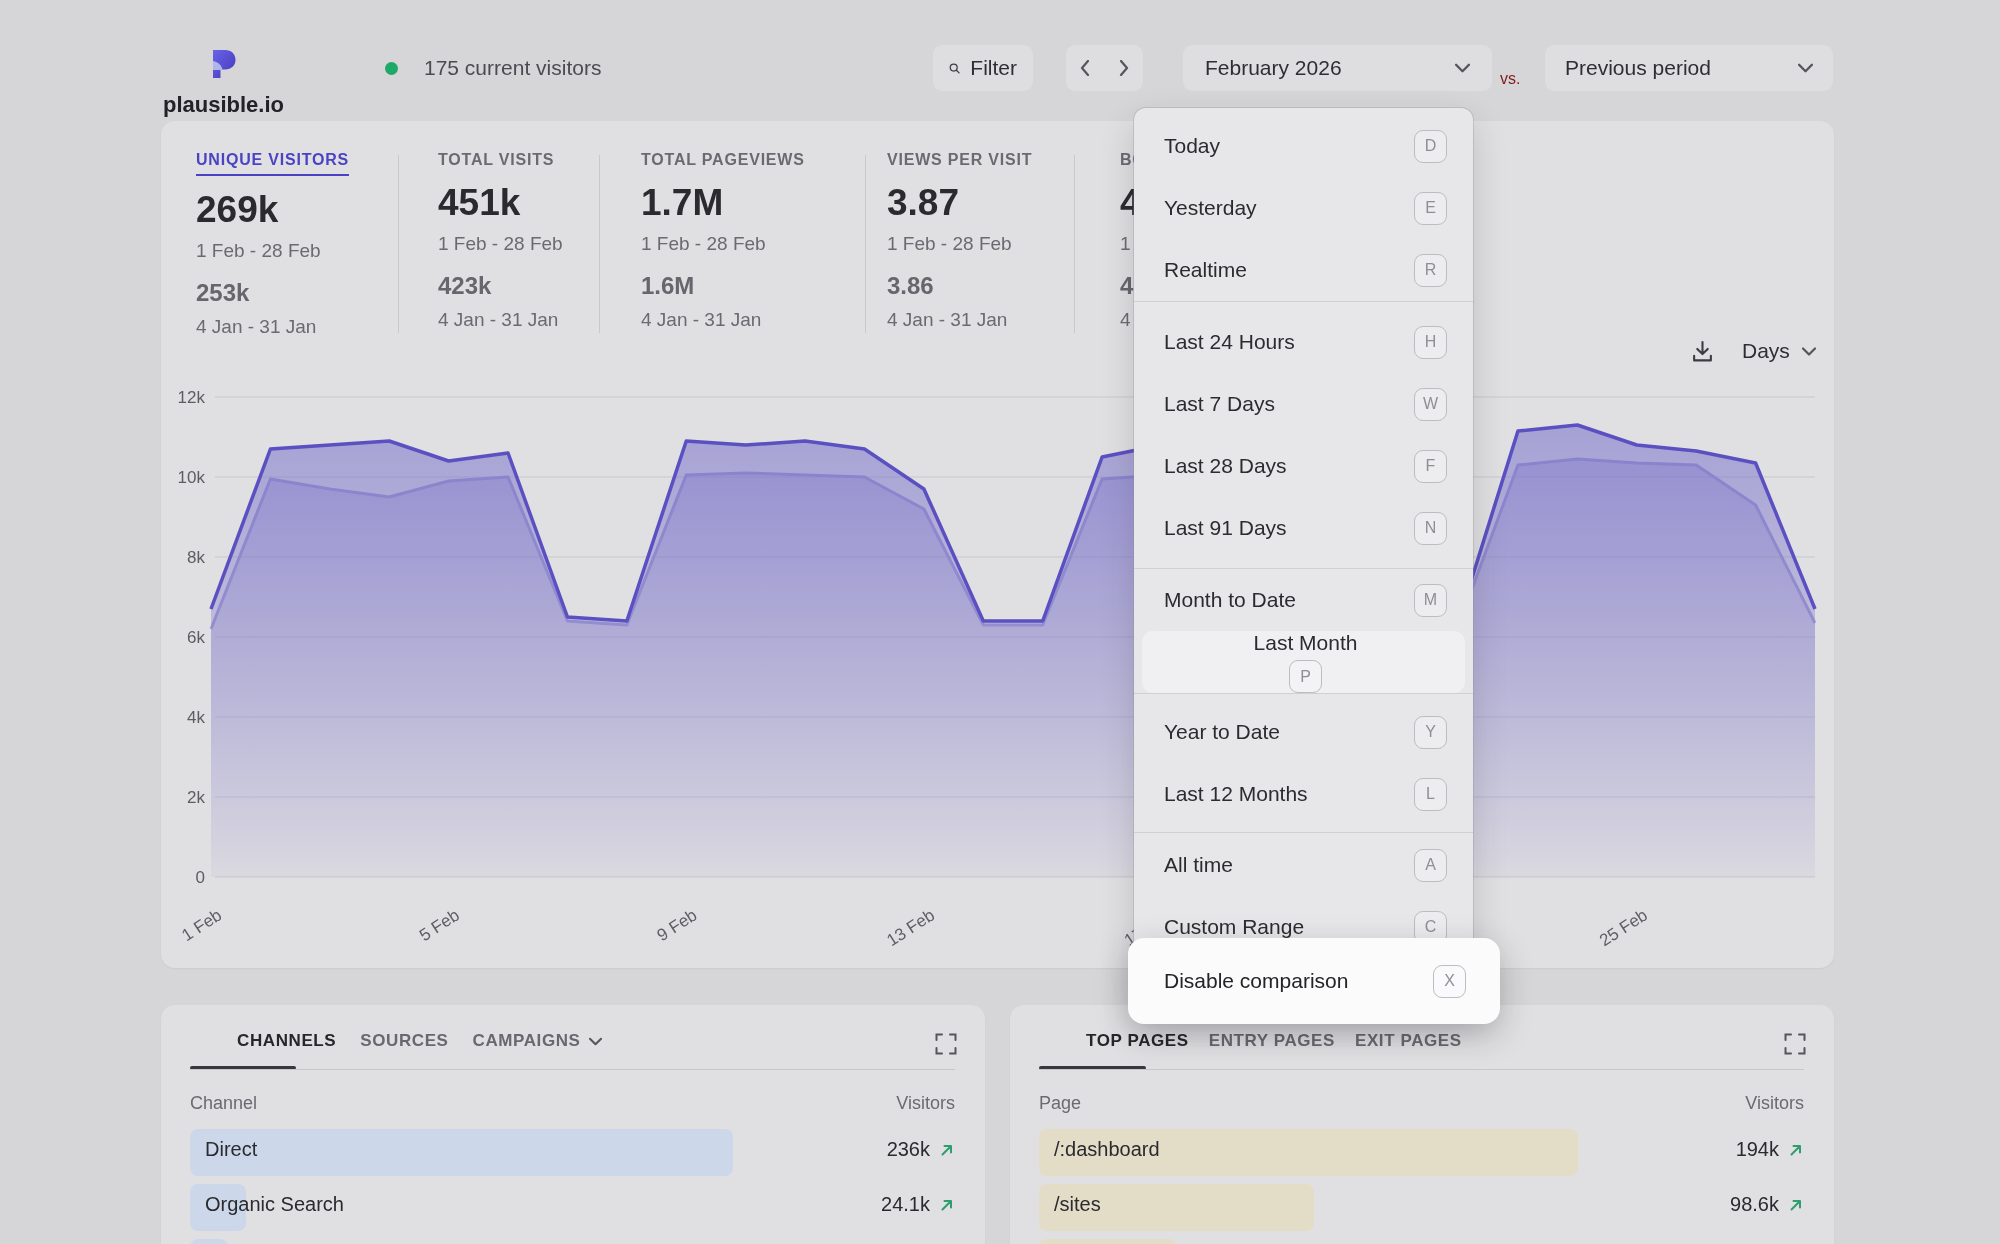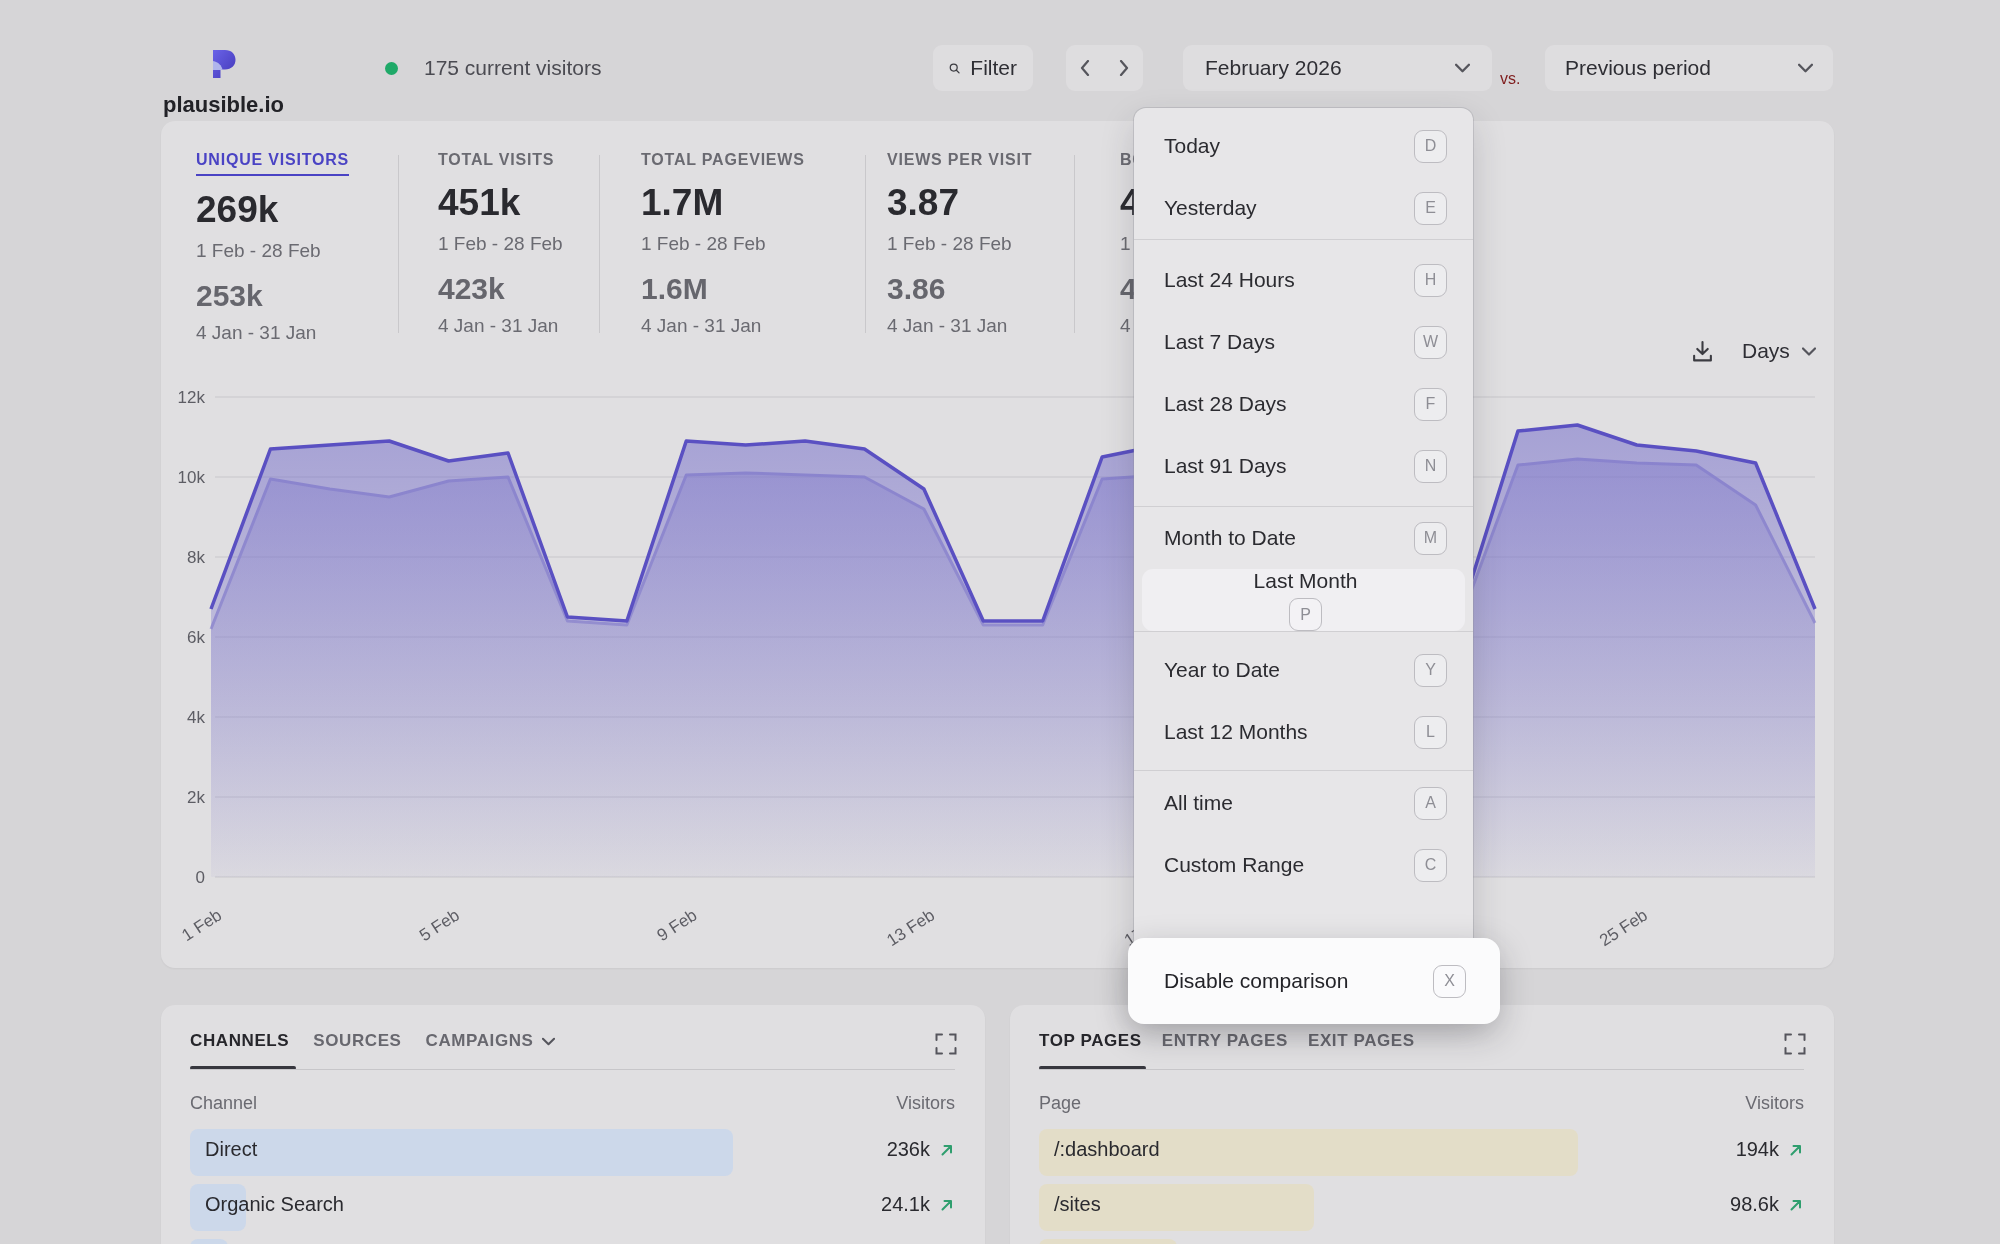--- a/index.html
+++ b/index.html
@@ -30,34 +30,34 @@
   .card { position:absolute; background:#e0dfe1; border-radius:14px; box-shadow:0 1px 2px rgba(0,0,0,.05); }
   .main-card { left:161px; top:121px; width:1673px; height:847px; }
   .bc { top:1005px; width:824px; height:320px; }
   .bc-left { left:161px; } .bc-right { left:1010px; }
   
   .stat { position:absolute; top:30px; }
   .stat .lbl { font-size:16px; font-weight:700; letter-spacing:.8px; color:#6a6a71; white-space:nowrap; }
   .stat .lbl.active { color:#4a43c4; border-bottom:2px solid #4a43c4; padding-bottom:5px; display:inline-block; }
   .stat .v1 { margin-top:13px; font-size:37px; font-weight:700; color:#2a2a2f; white-space:nowrap; }
   .stat .r1 { margin-top:9px; font-size:19px; color:#6a6a71; white-space:nowrap; }
-  .stat .v2 { margin-top:17px; font-size:30px; font-weight:700; color:#66666d; white-space:nowrap; }
+  .stat .v2 { margin-top:17px; font-size:24px; font-weight:700; color:#66666d; white-space:nowrap; }
   .stat .r2 { margin-top:9px; font-size:19px; color:#6a6a71; white-space:nowrap; }
   .stat-div { position:absolute; top:34px; width:1px; height:178px; background:#c9c8cb; }
   .interval { position:absolute; left:1530px; top:218px; display:flex; align-items:center; gap:28px;
               font-size:21px; color:#2e2e34; }
   .interval .days { display:flex; align-items:center; gap:12px; }
   
   #chart-svg { position:absolute; left:0; top:240px; }
   #chart-svg text { font-family:"Liberation Sans", sans-serif; }
   
   .bc-tabs { position:absolute; left:29px; top:26px; display:flex; gap:24px; align-items:center;
              font-size:17px; font-weight:700; letter-spacing:.6px; color:#68686f; }
   .bc-tab { display:flex; align-items:center; gap:8px; white-space:nowrap; }
-  .bc-tab.active { color:#26262b; }
+  .bc-tab.active { color:#26262b;margin-left:47px; }
   .bc-underline { position:absolute; left:29px; top:61px; height:4px; background:#37373e; border-radius:2px; }
   .bc-hairline { position:absolute; left:29px; right:30px; top:64px; height:1px; background:#c7c6c9; }
   .bc-header { position:absolute; left:29px; right:30px; top:88px; display:flex; justify-content:space-between;
                font-size:18px; color:#6a6a71; }
   .bc-rows { position:absolute; left:29px; right:30px; top:120px; }
   .bc-row { position:relative; height:55px; }
   .bc-bar { position:absolute; left:0; top:4px; height:47px; border-radius:8px; }
   .bar-blue { background:#ccd8ea; }
   .bar-tan  { background:#e3ddc8; }
   .bc-label { position:absolute; left:15px; top:13px; font-size:20px; color:#2a2a2f; }
@@ -344,20 +344,24 @@
 <div class="menu">
   <div class="grp">
     <div class="menu-item">
       <span>Today</span>
       <span class="kbd">D</span>
     </div>
     <div class="menu-item">
       <span>Yesterday</span>
       <span class="kbd">E</span>
     </div>
+    <div class="menu-item">
+      <span>Realtime</span>
+      <span class="kbd">R</span>
+    </div>
   </div>
   <div class="menu-div"></div>
   <div class="grp grp2">
     <div class="menu-item">
       <span>Last 24 Hours</span>
       <span class="kbd">H</span>
     </div>
     <div class="menu-item">
       <span>Last 7 Days</span>
       <span class="kbd">W</span>

